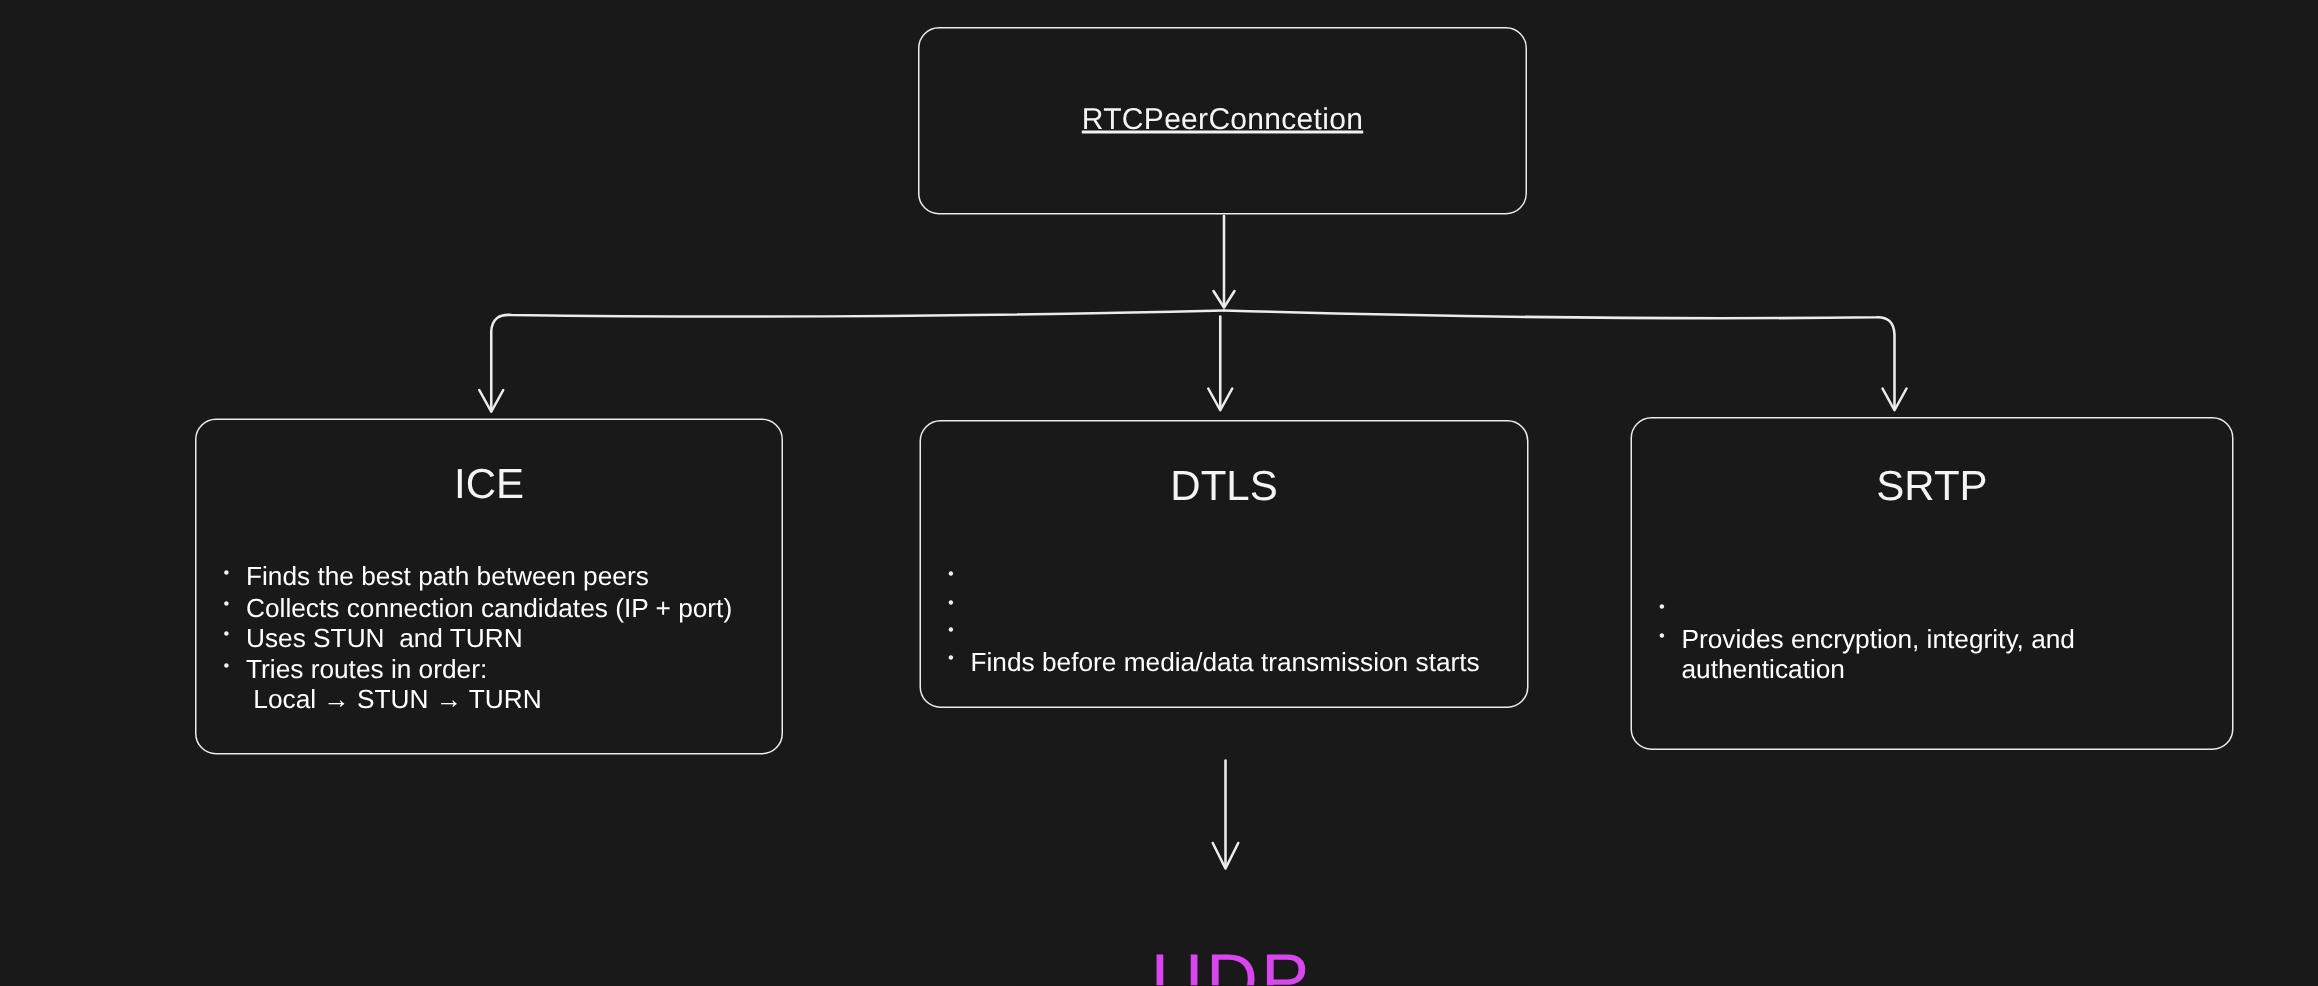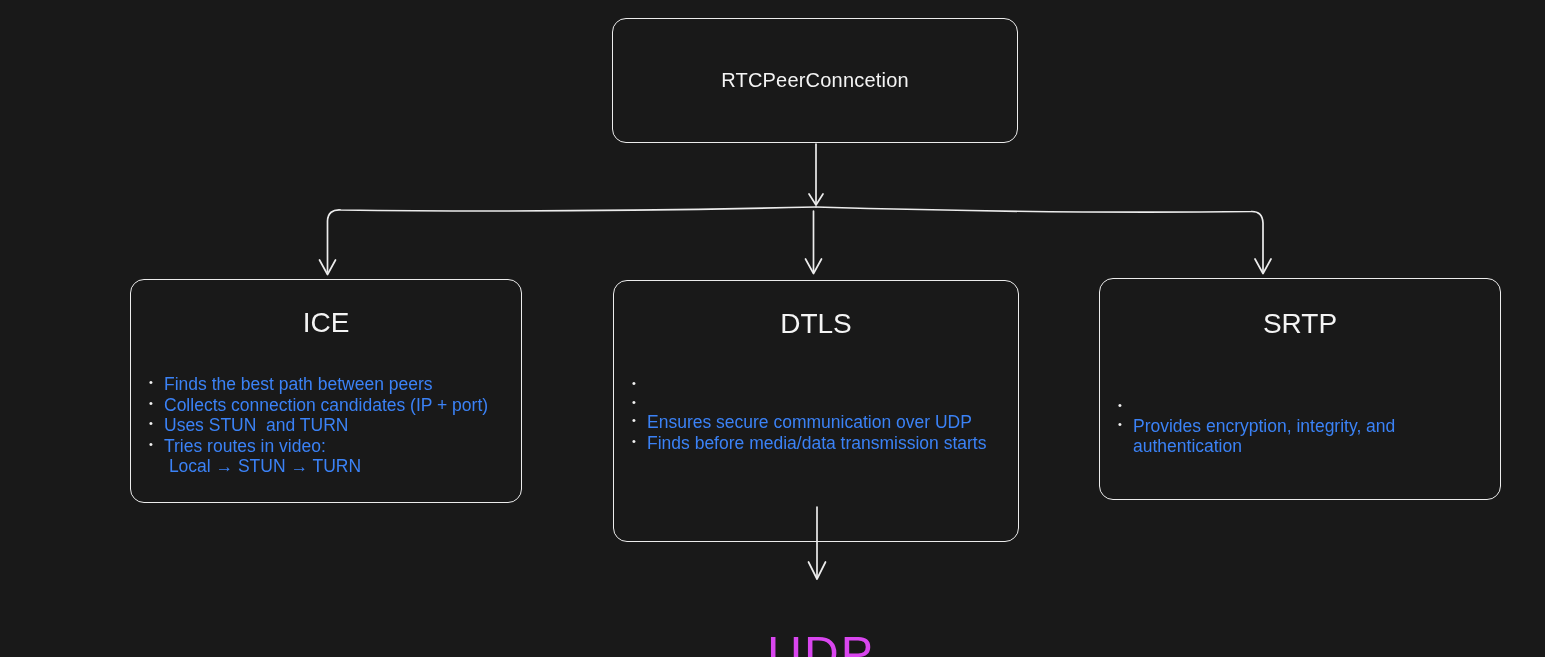--- a/index.html
+++ b/index.html
@@ -25,36 +25,37 @@
     stroke-linecap: round;
     stroke-linejoin: round;
   }
   .node {
     position: absolute;
     border: 1.7px solid #ececec;
     border-radius: 14px;
     background: transparent;
     box-sizing: border-box;
     z-index: 2;
+    text-decoration: underline;
   }
   .node-root {
     left: 612px; top: 18px;
     width: 406px; height: 125px;
     display: flex;
     align-items: center;
     justify-content: center;
   }
   .node-root .root-title {
     font-size: 20px;
     letter-spacing: 0.2px;
     color: #f4f4f4;
   }
   .node-ice  { left: 130px;  top: 279px; width: 392px; height: 224px; }
-  .node-dtls { left: 613px;  top: 280px; width: 406px; height: 262px; }
-  .node-srtp { left: 1087px; top: 278px; width: 402px; height: 222px; margin-left: 12px; }
+  .node-dtls { left: 613px;  top: 280px; width: 406px; height: 192px; }
+  .node-srtp { left: 1087px; top: 278px; width: 402px; height: 222px; }
   .node-title {
     position: absolute;
     top: 26px; left: 0; right: 0;
     text-align: center;
     font-size: 28px;
     line-height: 34px;
     color: #f4f4f4;
   }
   .node-srtp .node-title { top: 28px; }
   .node-lines {
@@ -74,21 +75,21 @@
     flex: 0 0 10px;
     font-size: 11px;
     line-height: 20.5px;
     margin-right: 5px;
     margin-top: -2px;
     color: #f2f2f2;
   }
   .line.no-bullet .bullet { visibility: hidden; }
   .line .line-text {
     white-space: pre-wrap;
-    color: #3b82f6;
+    color: #ffffff;
   }
   .leaf-udp {
     position: absolute;
     left: 721px; top: 625px;
     width: 200px;
     text-align: center;
     font-family: Liberation Sans, sans-serif;
     font-size: 48px;
     line-height: 58px;
     letter-spacing: 2px;
@@ -128,41 +129,40 @@
       <div class="line">
           <span class="bullet">•</span>
           <span class="line-text">Collects connection candidates (IP + port)</span>
         </div>
       <div class="line">
           <span class="bullet">•</span>
           <span class="line-text">Uses STUN  and TURN</span>
         </div>
       <div class="line">
           <span class="bullet">•</span>
-          <span class="line-text">Tries routes in video:</span>
+          <span class="line-text">Tries routes in order:</span>
         </div>
       <div class="line no-bullet">
           <span class="bullet">•</span>
           <span class="line-text"> Local → STUN → TURN</span>
         </div>
     </div>
   </div>
 
   <div class="node node-dtls">
     <div class="node-title">DTLS</div>
     <div class="node-lines">
       <div class="line">
           <span class="bullet">•</span>
         </div>
       <div class="line">
           <span class="bullet">•</span>
         </div>
       <div class="line">
           <span class="bullet">•</span>
-          <span class="line-text">Ensures secure communication over UDP</span>
         </div>
       <div class="line">
           <span class="bullet">•</span>
           <span class="line-text">Finds before media/data transmission starts</span>
         </div>
     </div>
   </div>
 
   <div class="node node-srtp">
     <div class="node-title">SRTP</div>

